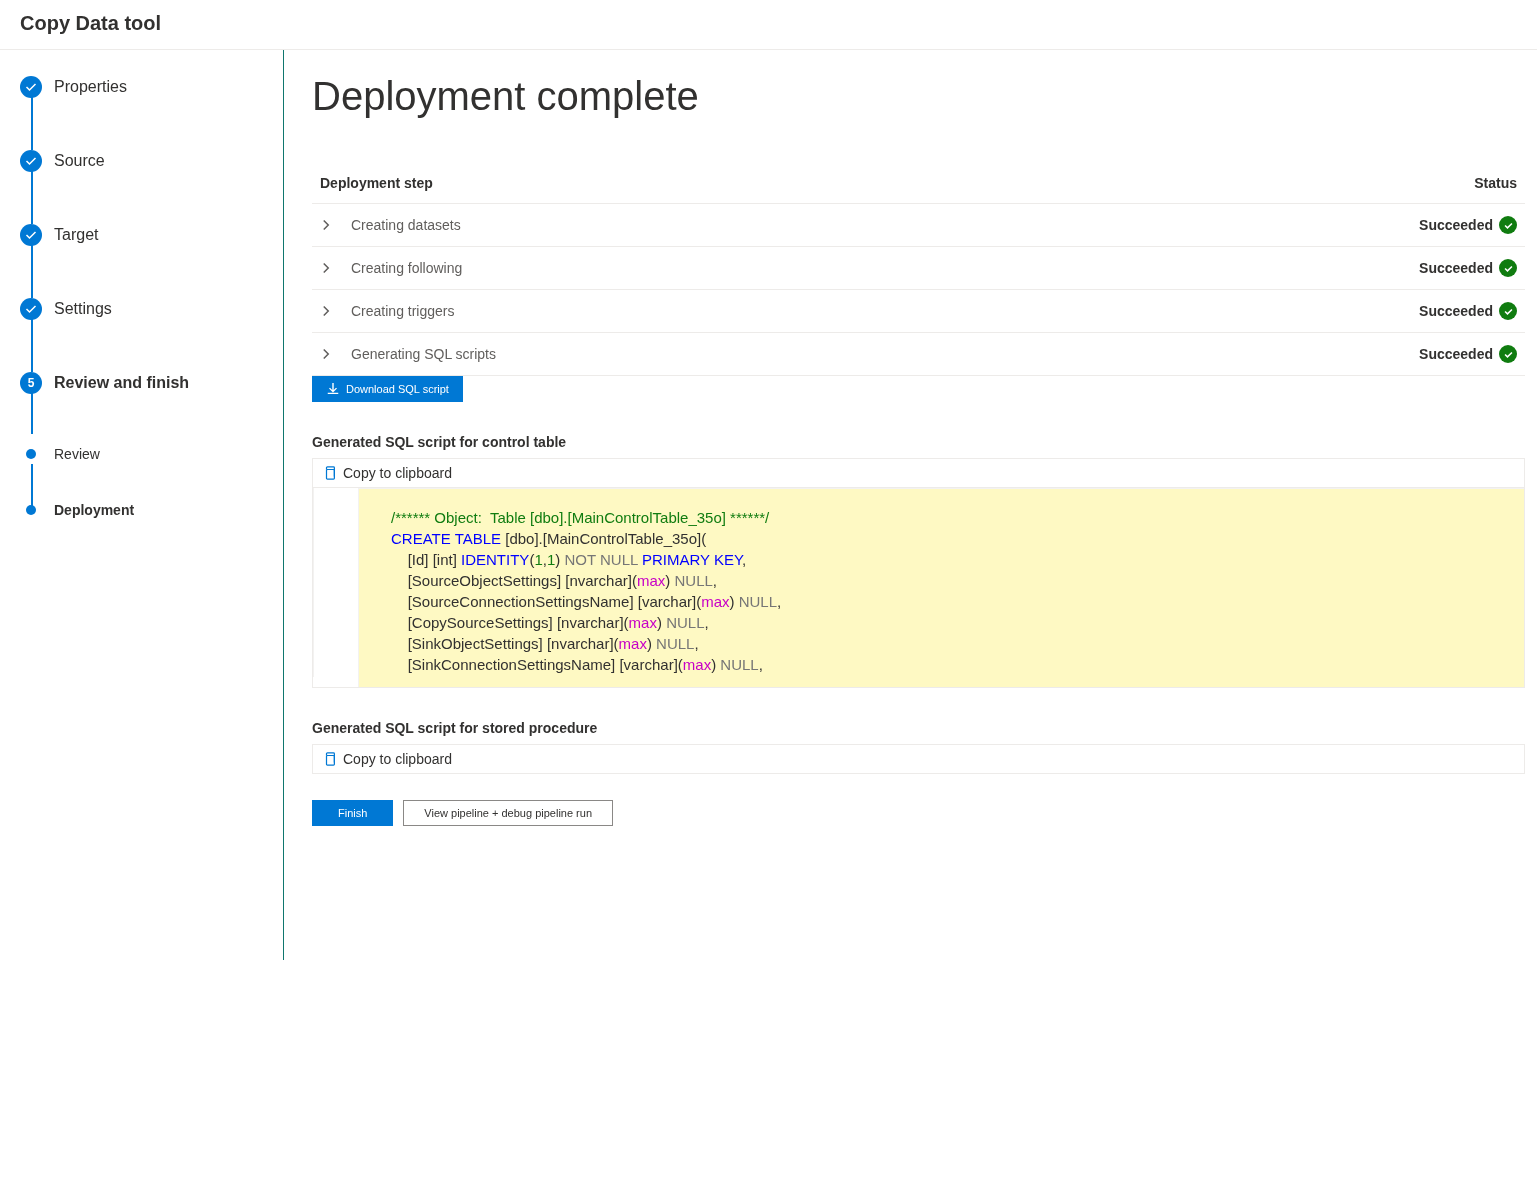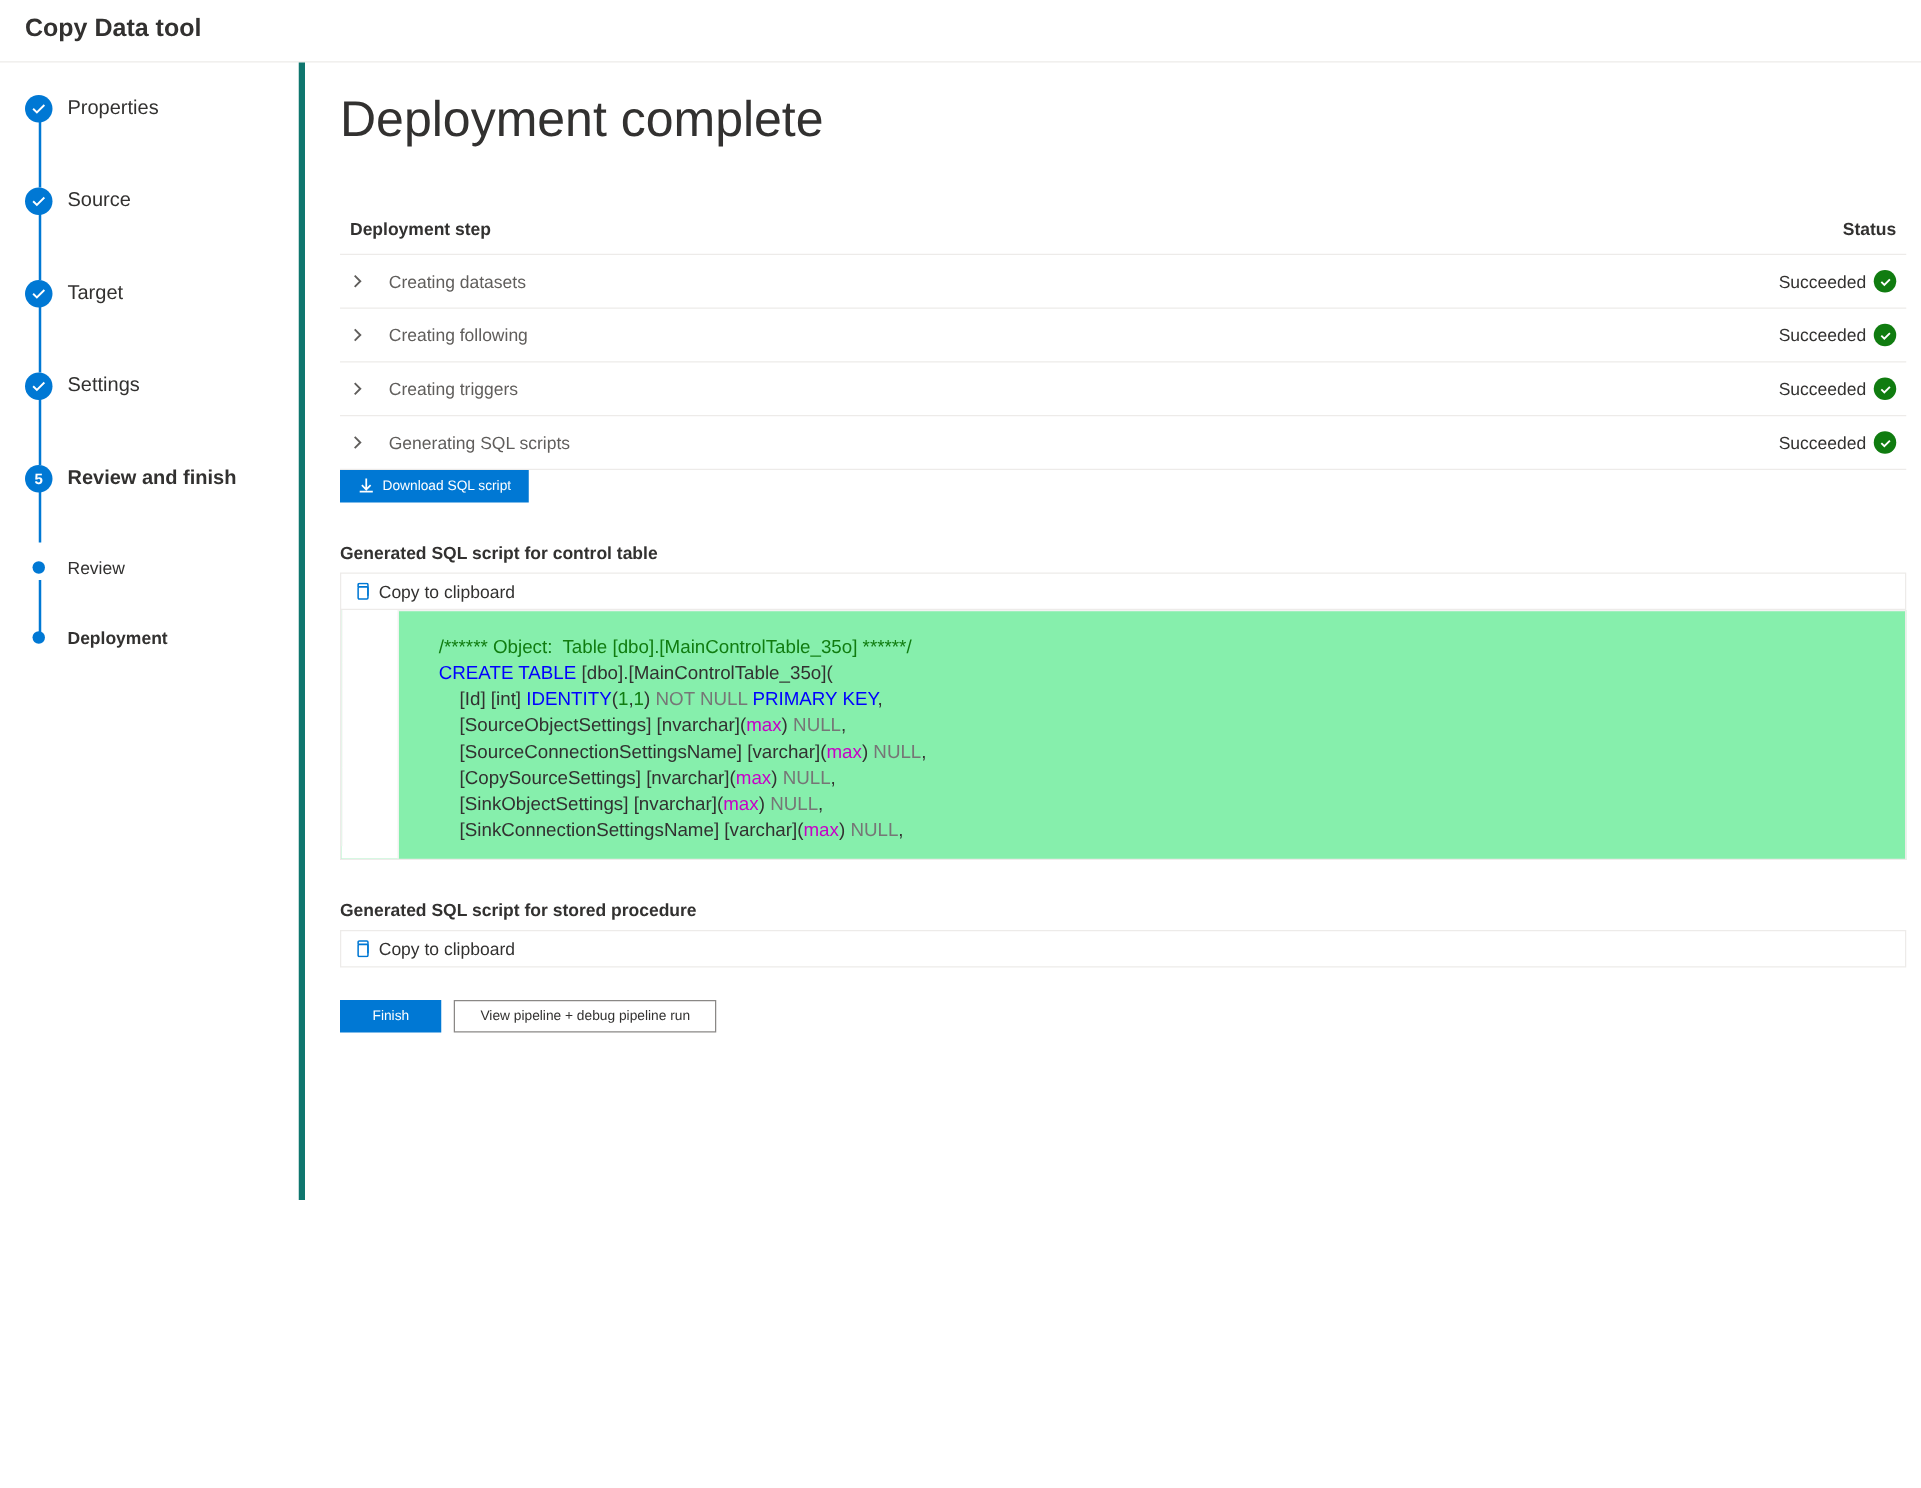--- a/index.html
+++ b/index.html
@@ -7,23 +7,23 @@
     font-family: "Segoe UI", -apple-system, BlinkMacSystemFont, sans-serif;
     font-size: 14px; color: #323130; background: #fff;
   }
   .header {
     padding: 12px 20px 14px 20px;
     font-size: 20px; font-weight: 600;
     border-bottom: 1px solid #edebe9;
   }
   .layout { display: flex; }
   .sidebar {
-    width: 244px; flex-shrink: 0;
+    width: 284px; flex-shrink: 0;
     padding: 20px 16px 0 20px;
-    border-right: 5px solid #0f766e;
+    border-right: 1px solid #0f766e;
     min-height: 910px;
   }
   .step-list { list-style: none; position: relative; }
   .step {
     position: relative; display: flex; align-items: center;
     padding: 6px 0; margin-bottom: 40px;
   }
   .sub-step { margin-bottom: 28px; }
   .step:last-child { margin-bottom: 0; }
   .step-line {
@@ -54,21 +54,21 @@
     padding: 8px 8px 12px 8px; font-weight: 600;
     border-bottom: 1px solid #edebe9;
   }
   .deploy-row {
     display: flex; align-items: center; justify-content: space-between;
     padding: 12px 8px; border-bottom: 1px solid #edebe9;
   }
   .deploy-step-cell { display: flex; align-items: center; gap: 19px; }
   .chev { width: 12px; height: 12px; color: #605e5c; }
   .deploy-step-label { color: #605e5c; }
-  .deploy-status { display: flex; align-items: center; gap: 6px; }
+  .deploy-status { display: flex; align-items: center; gap: 6px; font-weight: bold; }
   .status-ok {
     width: 18px; height: 18px; border-radius: 50%;
     background: #107c10; display: flex; align-items: center; justify-content: center;
   }
   .status-ok svg { width: 11px; height: 11px; fill: #fff; }
 
   .instruction { margin: 34px 0 18px 0; font-weight: 600; }
   .btn {
     display: inline-flex; align-items: center; gap: 6px;
     border: none; cursor: pointer; font-family: inherit; font-size: 11px;
@@ -81,21 +81,21 @@
   .script-section { margin-top: 32px; }
   .script-title { font-weight: 600; margin-bottom: 8px; }
   .copy-bar {
     border: 1px solid #edebe9; padding: 6px 10px;
     display: flex; align-items: center; gap: 6px; cursor: pointer;
   }
   .copy-bar svg { width: 14px; height: 14px; stroke: #0078d4; }
   .code-box {
     border: 1px solid #edebe9; border-top: none;
     height: 200px; overflow: hidden; position: relative;
-    background: #86efac;
+    background: #fef9c3;
   }
   .code-gutter {
     position: absolute; left: 0; top: 0; bottom: 0; width: 46px;
     border-right: 1px solid #f3f2f1; background: #fff;
     display: flex;
   }
   .gutter-lines { flex:1; display:flex; flex-direction: column; }
   .gutter-lines span { border-left:1px solid #f3f2f1; height: 21px; }
   .code-content {
     margin-left: 46px; padding: 18px 0 0 32px;

